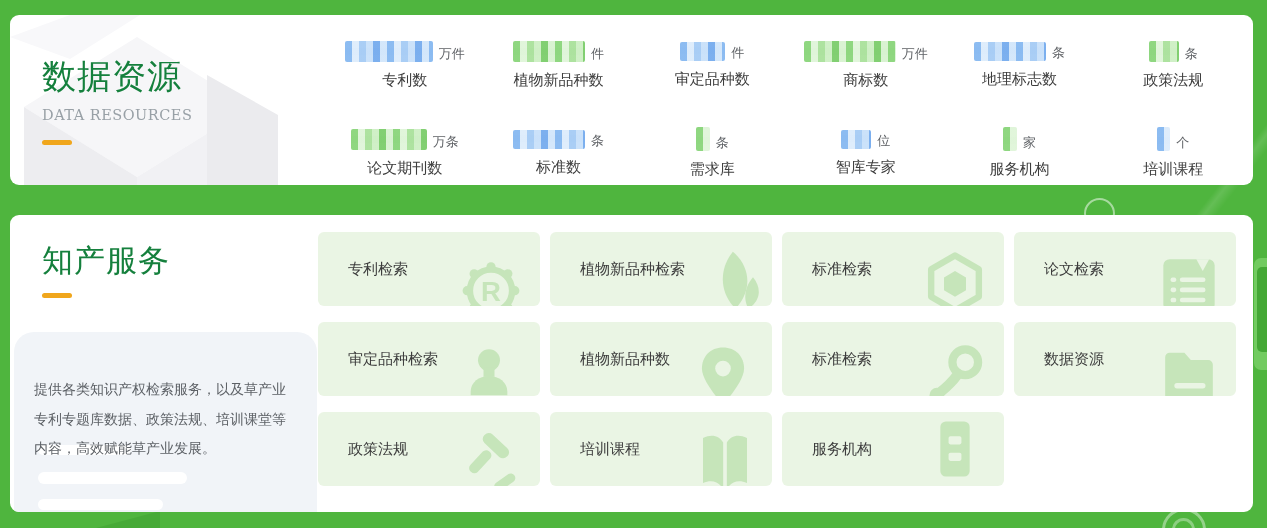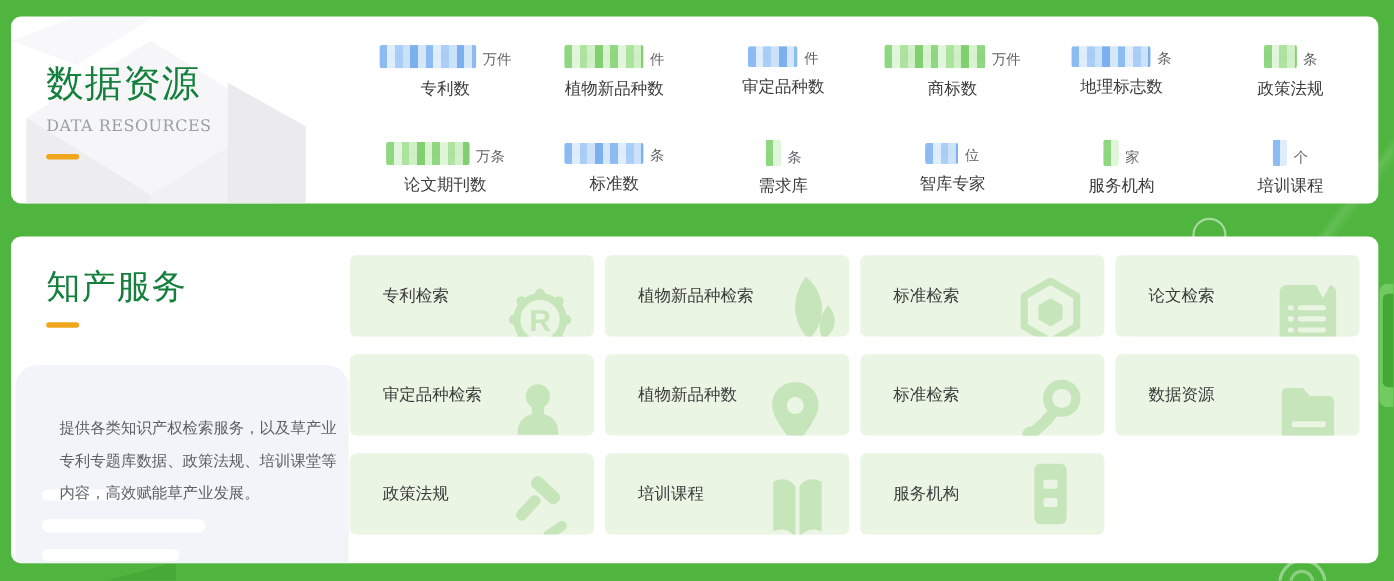--- a/index.html
+++ b/index.html
@@ -51,21 +51,21 @@
       repeating-linear-gradient(90deg,rgba(140,214,125,.95) 0 7px,rgba(226,246,220,.95) 7px 14px,
         rgba(172,226,158,.95) 14px 21px,rgba(208,240,199,.95) 21px 28px,
         rgba(126,206,110,.95) 28px 35px,rgba(218,243,211,.95) 35px 42px),
       repeating-linear-gradient(0deg,rgba(255,255,255,0) 0 7px,rgba(80,170,70,.25) 7px 14px);}
   .unit{font-size:13px;color:#5f6266;margin-left:6px;line-height:1;padding-bottom:2px;white-space:nowrap;}
   .stat-label{margin-top:9px;font-size:15px;color:#3d3d3d;white-space:nowrap;}
 
   
   .gray-card{position:absolute;left:4px;bottom:0;width:303px;height:180px;
              background:#f1f4f8;border-radius:20px 20px 0 0;z-index:1;}
-  .desc{position:absolute;left:44px;top:160px;width:252px;z-index:2;
+  .desc{position:absolute;left:24px;top:160px;width:252px;z-index:2;
         font-size:14px;line-height:29.5px;color:#5d6166;text-align:justify;}
   .pill{position:absolute;left:28px;background:#ffffff;border-radius:6px;z-index:2;}
   .pill1{top:230px;width:93px;height:10px;}
   .pill2{top:257px;width:149px;height:12px;}
   .pill3{top:284px;width:125px;height:11px;}
 
   
   .cards-grid{position:absolute;left:308px;top:17px;z-index:2;
               display:grid;grid-template-columns:repeat(4,222px);grid-auto-rows:74px;gap:16px 10px;}
   .card{position:relative;background:#eaf5e4;border-radius:6px;overflow:hidden;cursor:pointer;padding-left:40px;}

